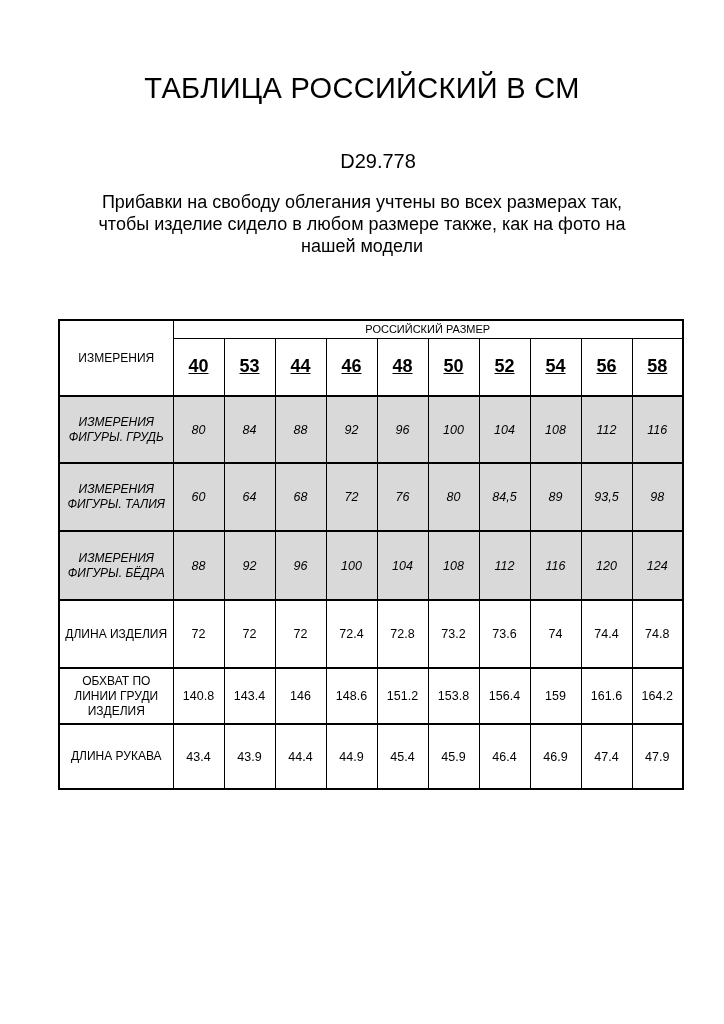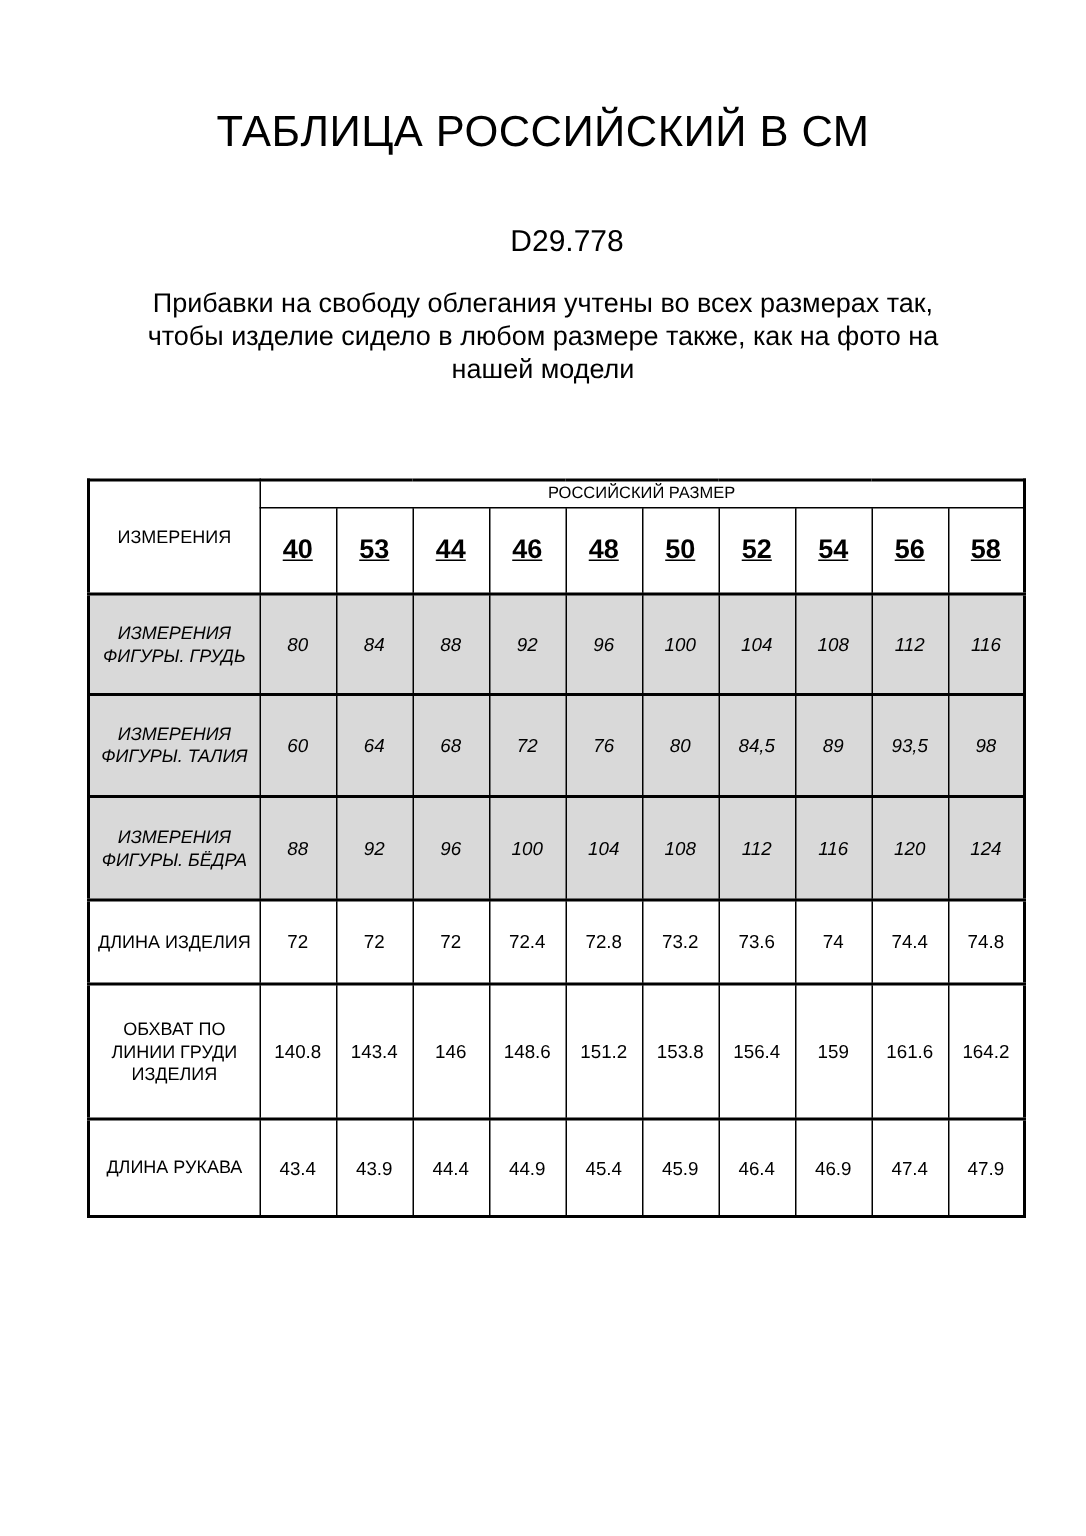--- a/index.html
+++ b/index.html
@@ -61,22 +61,22 @@
   .corner-cell { font-size: 12px; }
   .group-header-cell { font-size: 11px; line-height: 14px; }
   .size-cell { font-size: 18px; font-weight: bold !important; text-decoration: underline; }
   .row-label { font-size: 12px; line-height: 15px; }
   td.value-cell { font-size: 12.5px; }
   tbody tr.shaded { background: var(--shaded-bg); }
   tbody tr.shaded th, tbody tr.shaded td { font-style: italic; }
   tbody tr:nth-child(1) { height: 67px; }
   tbody tr:nth-child(2) { height: 68px; }
   tbody tr:nth-child(3) { height: 69px; }
-  tbody tr:nth-child(4) { height: 56px; }
-  tbody tr:nth-child(5) { height: 90px; }
+  tbody tr:nth-child(4) { height: 68px; }
+  tbody tr:nth-child(5) { height: 56px; }
   tbody tr:nth-child(6) { height: 65px; }
 </style>
 </head>
 <body>
 
 <h1 class="page-title">ТАБЛИЦА РОССИЙСКИЙ В СМ</h1>
 
 <div class="product-code">D29.778</div>
 
 <div class="note">

